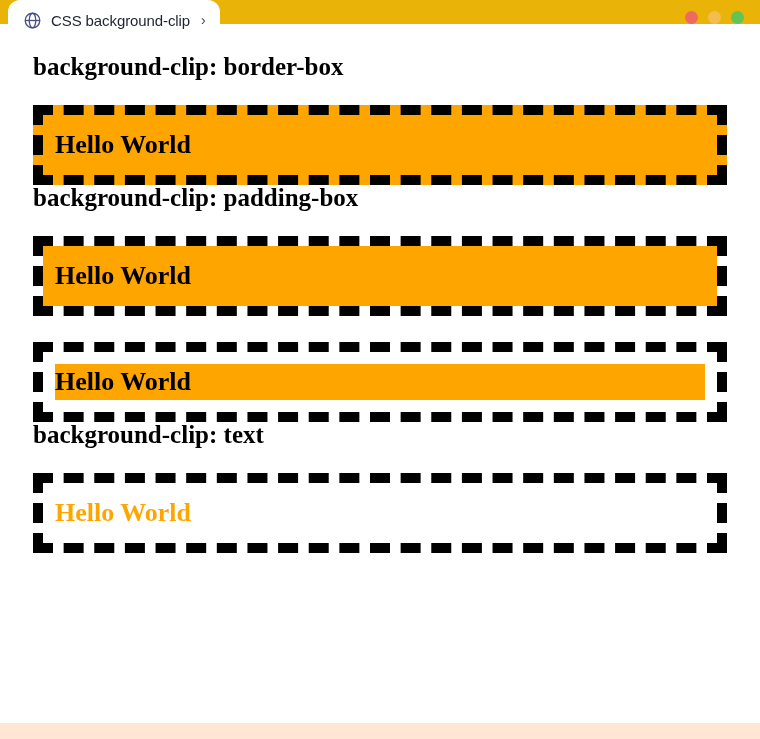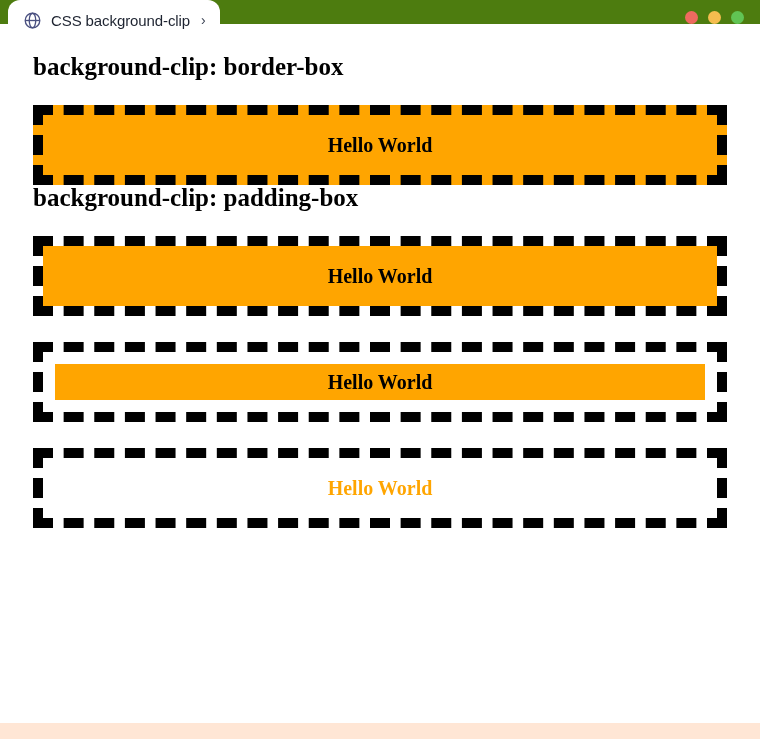--- a/index.html
+++ b/index.html
@@ -22,21 +22,21 @@
     position: relative;
     background: #ffe6d5;
     box-sizing: border-box;
   }
 
   .tabstrip {
     height: 40px;
     position: relative;
     display: flex;
     align-items: flex-end;
-    background: #4d7c0f;
+    background: #eab308;
   }
 
   .tab {
     margin-left: 8px;
     height: 40px;
     display: flex;
     align-items: center;
     gap: 9px;
     padding: 0 14px 0 15px;
     background: #ffffff;
@@ -137,24 +137,24 @@
     display: flex;
     align-items: center;
     justify-content: center;
     background-color: #ffa500;
     background-image: none;
   }
 
   .demo-box .label {
     font-family: "Liberation Serif", "DejaVu Serif", serif;
     font-weight: bold;
-    font-size: 20px;
+    font-size: 26px;
     color: #000000;
     line-height: 1;
-    text-align: center;
+    text-align: left;
     width: 100%;
   }
 
   
   .clip-border  { background-clip: border-box;  -webkit-background-clip: border-box; }
   .clip-padding { background-clip: padding-box; -webkit-background-clip: padding-box; }
   .clip-content { background-clip: content-box; -webkit-background-clip: content-box; }
 
   .clip-text {
     background-color: transparent;
@@ -209,20 +209,21 @@
         </div>
       </div>
 
       <div class="section">
         <div class="demo-box clip-content">
           <span class="label">Hello World</span>
         </div>
       </div>
 
       <div class="section">
+        <h2 class="demo-heading">background-clip: text</h2>
         <div class="demo-box clip-text">
           <span class="label">Hello World</span>
         </div>
       </div>
 
     </div>
   </div>
 
 </div>
 

